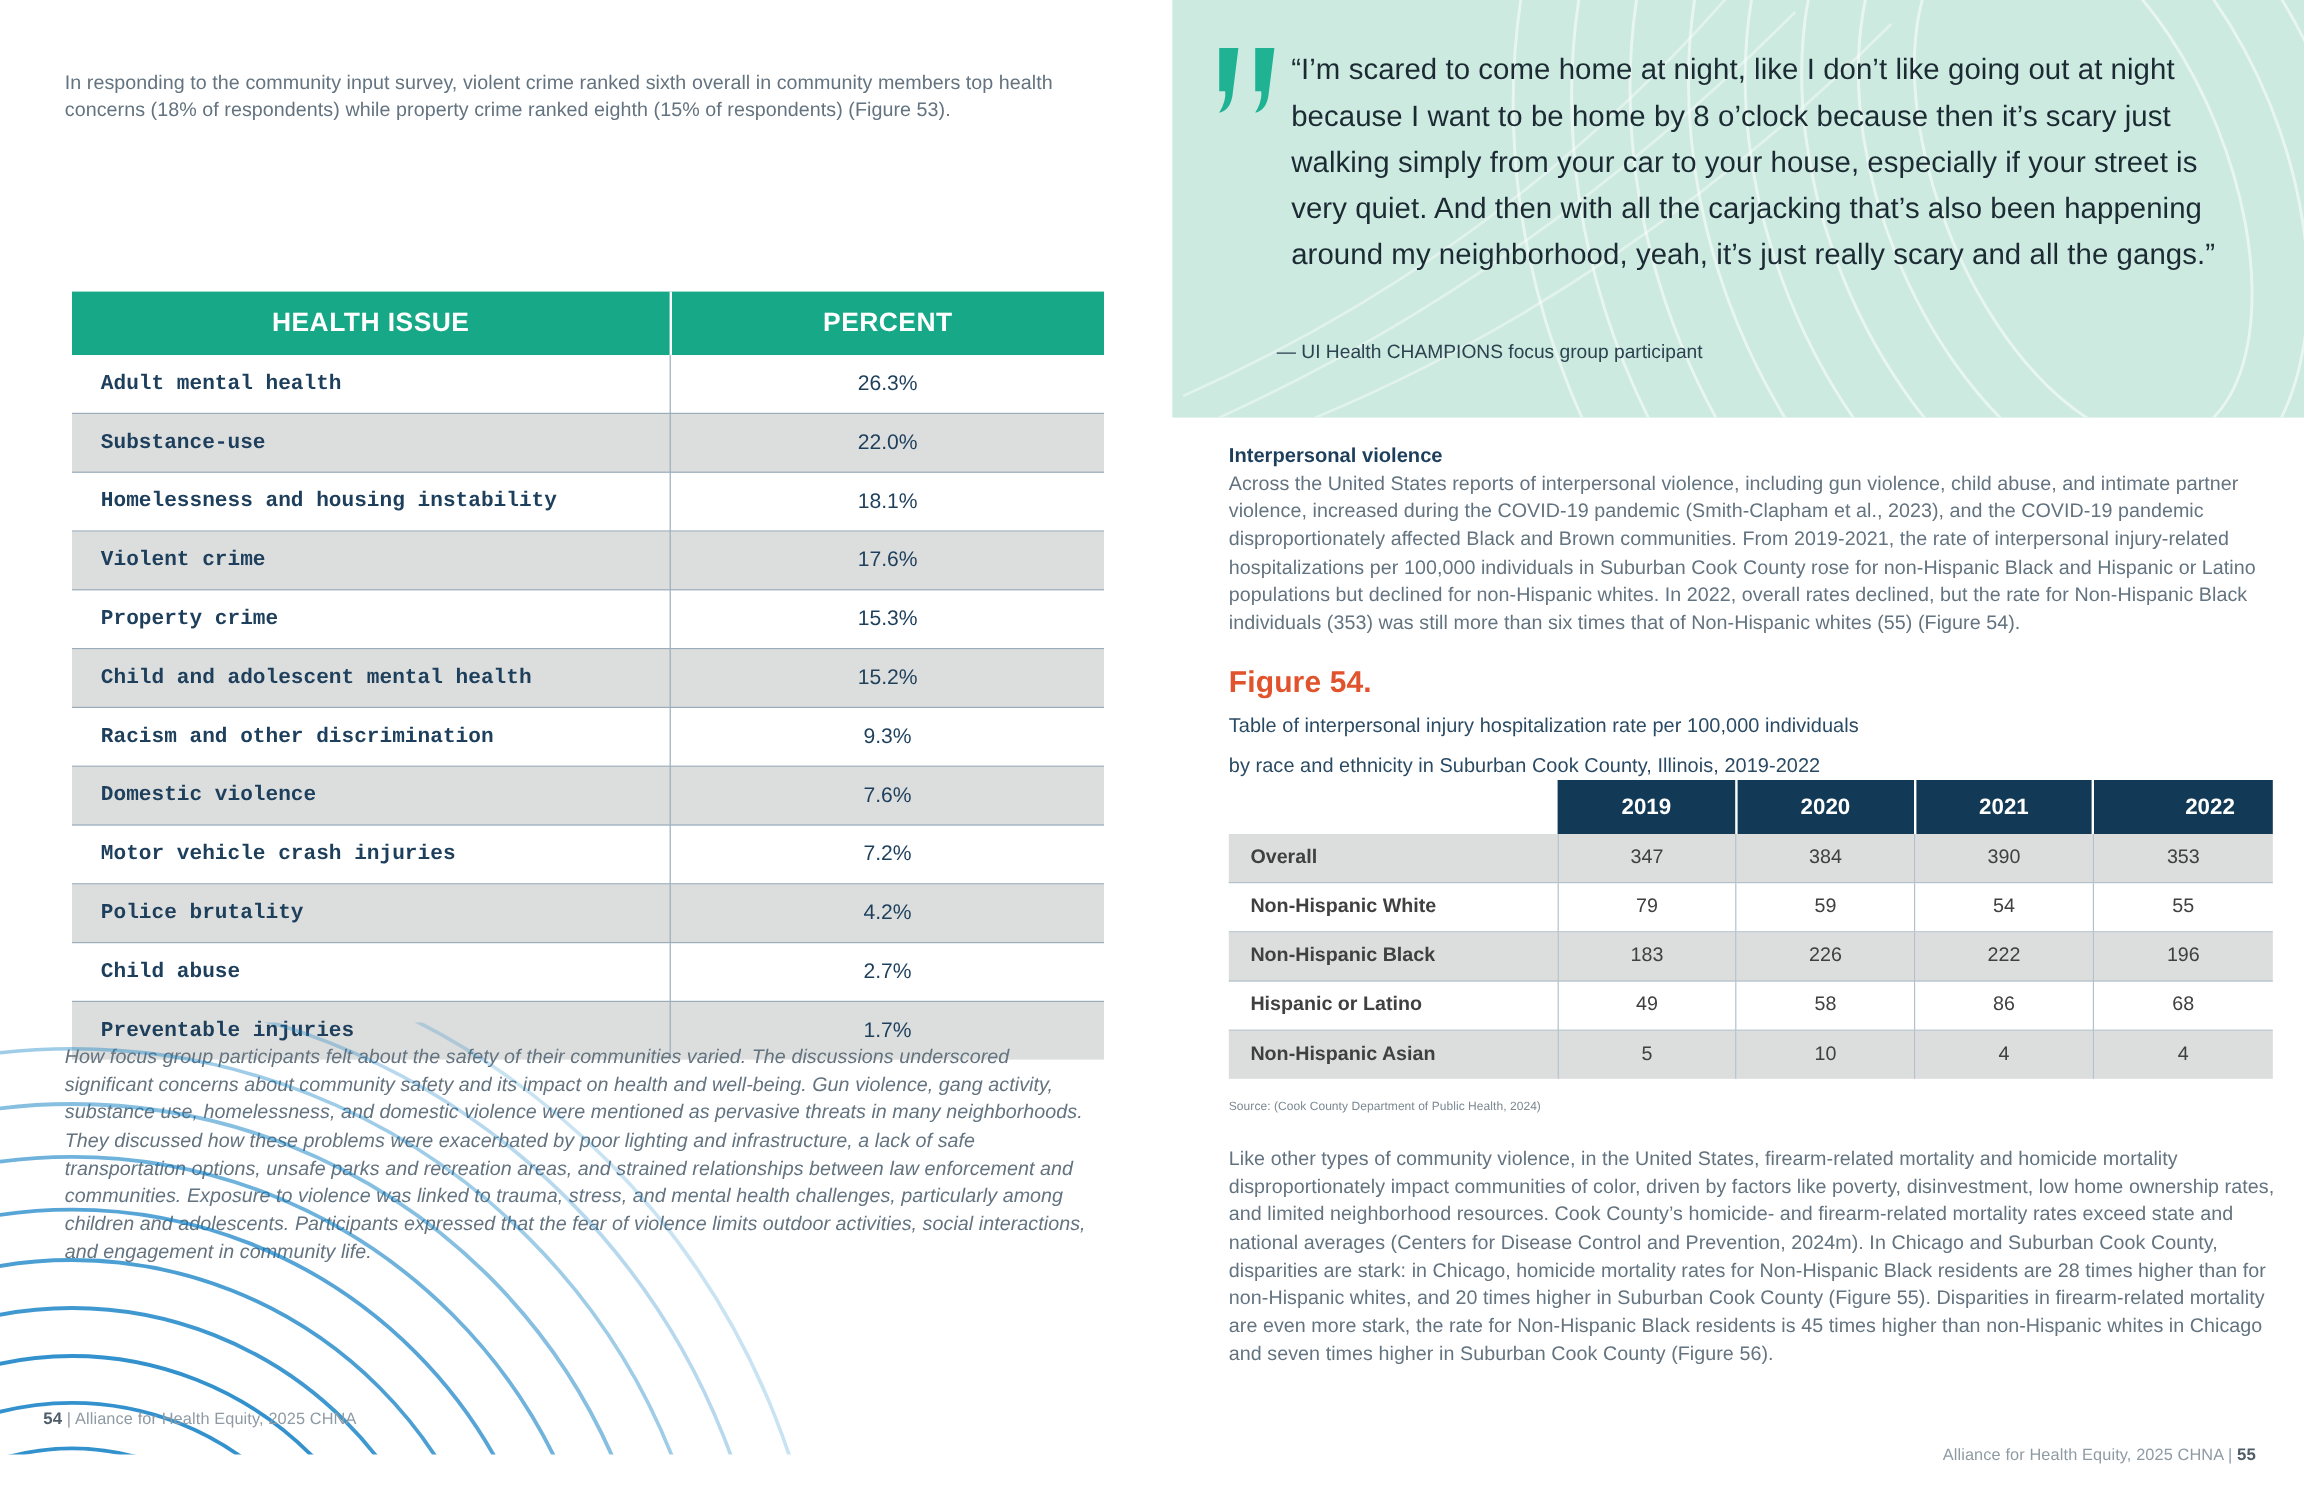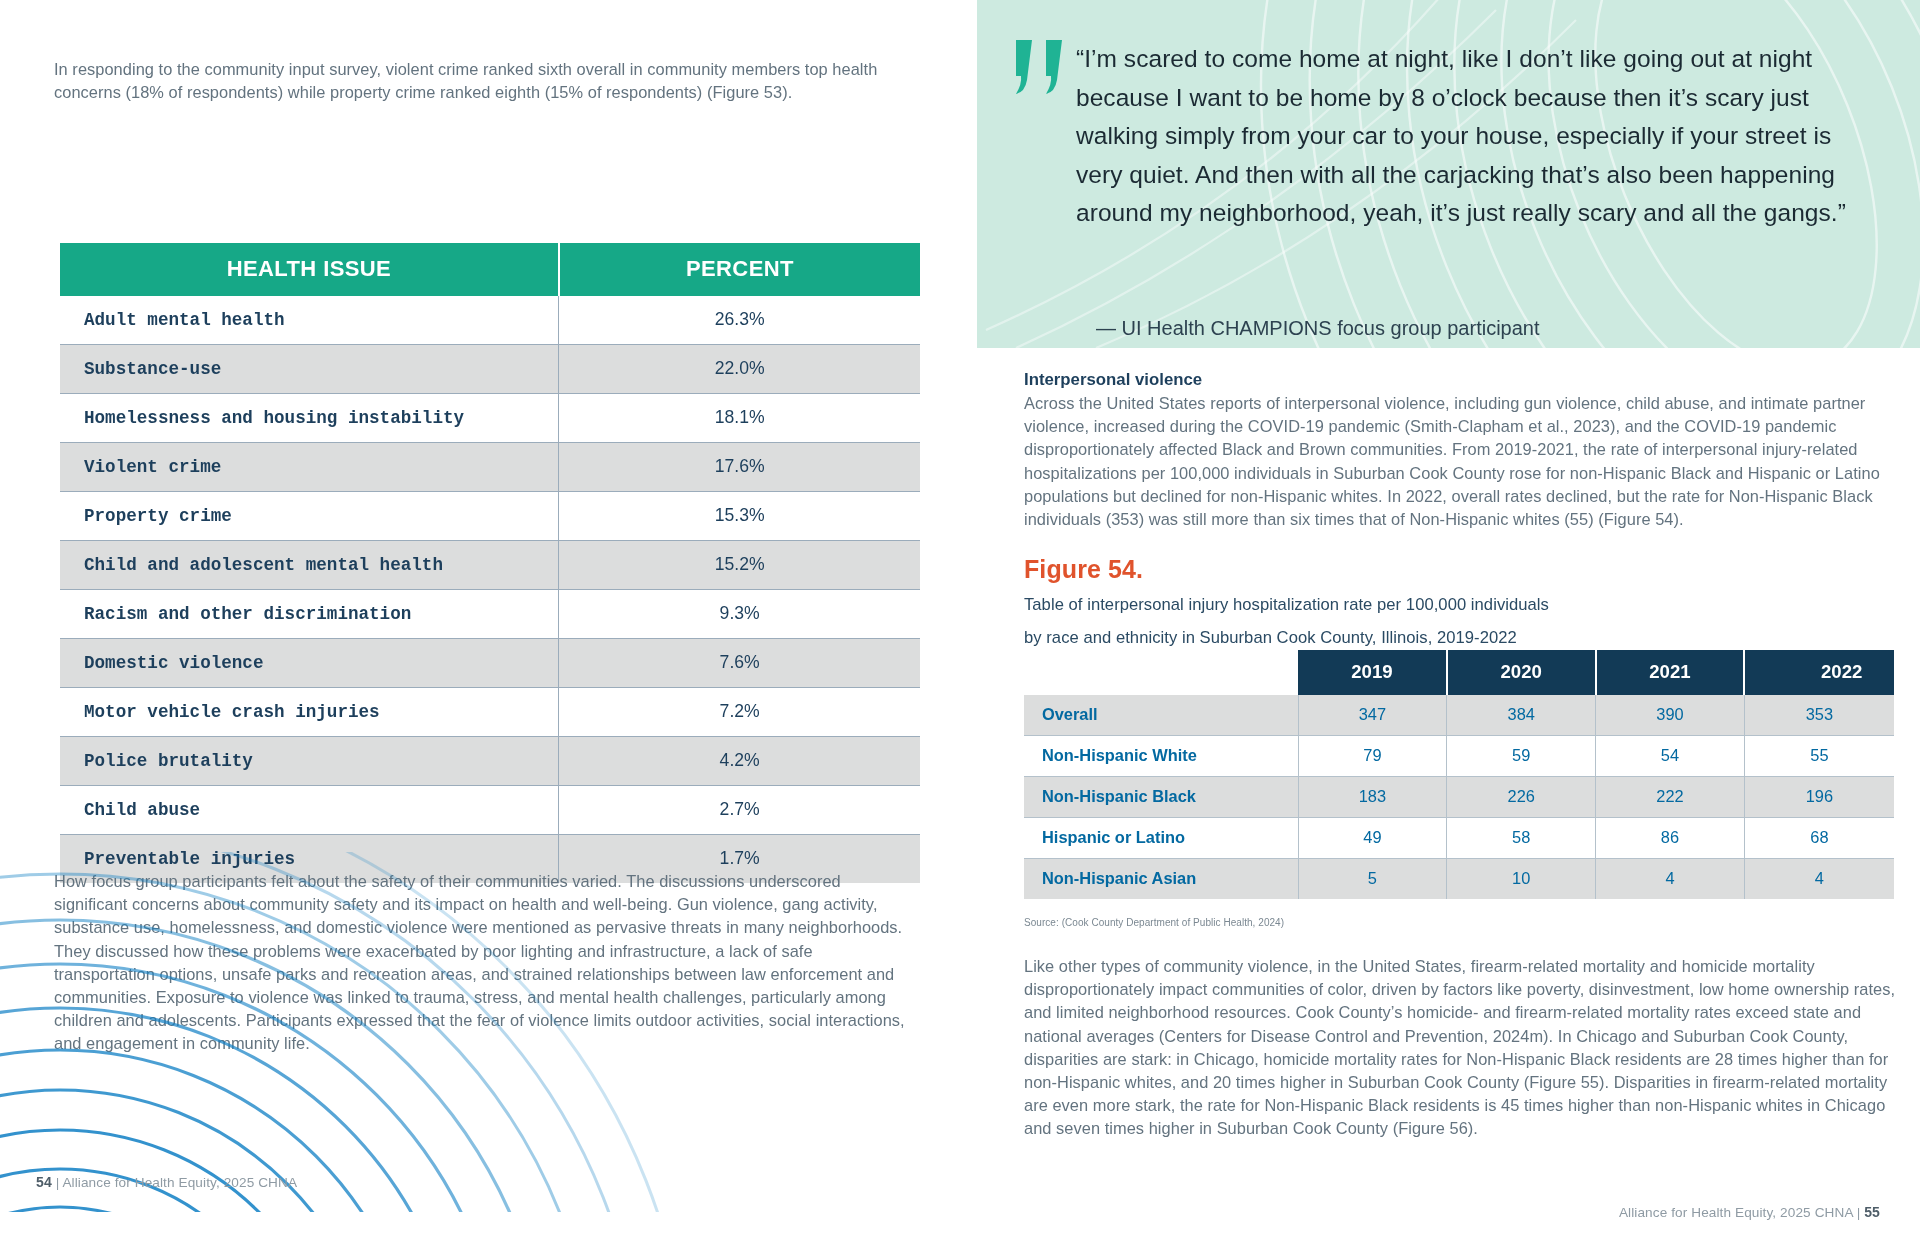--- a/index.html
+++ b/index.html
@@ -87,21 +87,21 @@
   .tbl53 td.pct {
     text-align: center;
     border-right: none;
     font-weight: normal;
   }
   .tbl53 tr.shaded td { background: #dcdddd; }
   .tbl53 tr.plain td { background: #ffffff; }
   .tbl53 tr.lastrow td { border-bottom: none; }
 
   .lp-after {
-    position: absolute; left: 54px; top: 870px; width: 855px;
+    position: absolute; left: 54px; top: 870px; width: 855px; font-style: italic;
   }
 
   
   .arcs { position: absolute; left: -150px; bottom: -260px; width: 1100px; height: 620px; z-index: 1; }
 
   .footer-left {
     position: absolute; left: 36px; bottom: 22px;
     font-size: 13.6px; color: #8f9ba4; z-index: 10;
     letter-spacing: 0.1px;
   }
@@ -127,25 +127,24 @@
   }
   .quote-text {
     position: absolute; left: 100px; top: 40px; width: 790px;
     font-size: 24.5px;
     line-height: 38.5px;
     color: #1b2a33;
     z-index: 3;
     letter-spacing: 0.05px;
   }
   .quote-attr {
-    position: absolute; left: 120px; top: 285px;
-    font-size: 20px;
+    position: absolute; left: 88px; top: 285px;
+    font-size: 16px;
     color: #2d4250;
     z-index: 3;
-    margin-top: 32px;
   }
 
   .rp-section { position: absolute; left: 48px; top: 370px; width: 868px; }
   .sec-head {
     font-size: 16.8px; font-weight: bold; color: #1d3f5c; margin-bottom: 2px;
   }
 
   .rp-figtitle { position: absolute; left: 48px; top: 555px; width: 868px; }
   .rp-figtitle .fig-caption { margin-top: 9px; }
 
@@ -162,21 +161,21 @@
     font-size: 18.6px;
     font-weight: bold;
     text-align: center;
     padding: 11px 0 12px 0;
     border-right: 2.2px solid #ffffff;
   }
   .tbl54 th.blank { background: #ffffff; border-right: none; }
   .tbl54 th:last-child { border-right: none; padding-left: 44px; }
   .tbl54 td {
     font-size: 16.4px;
-    color: #0369a1;
+    color: #404040;
     padding: 10px 0 11px 0;
     border-bottom: 1.2px solid #b4c1cb;
     border-right: 1.2px solid #b4c1cb;
     text-align: center;
     margin-top: 25px;
   }
   .tbl54 td:last-child { border-right: none; }
   .tbl54 td.rowlabel {
     font-weight: bold; text-align: left; padding-left: 18px;
   }

